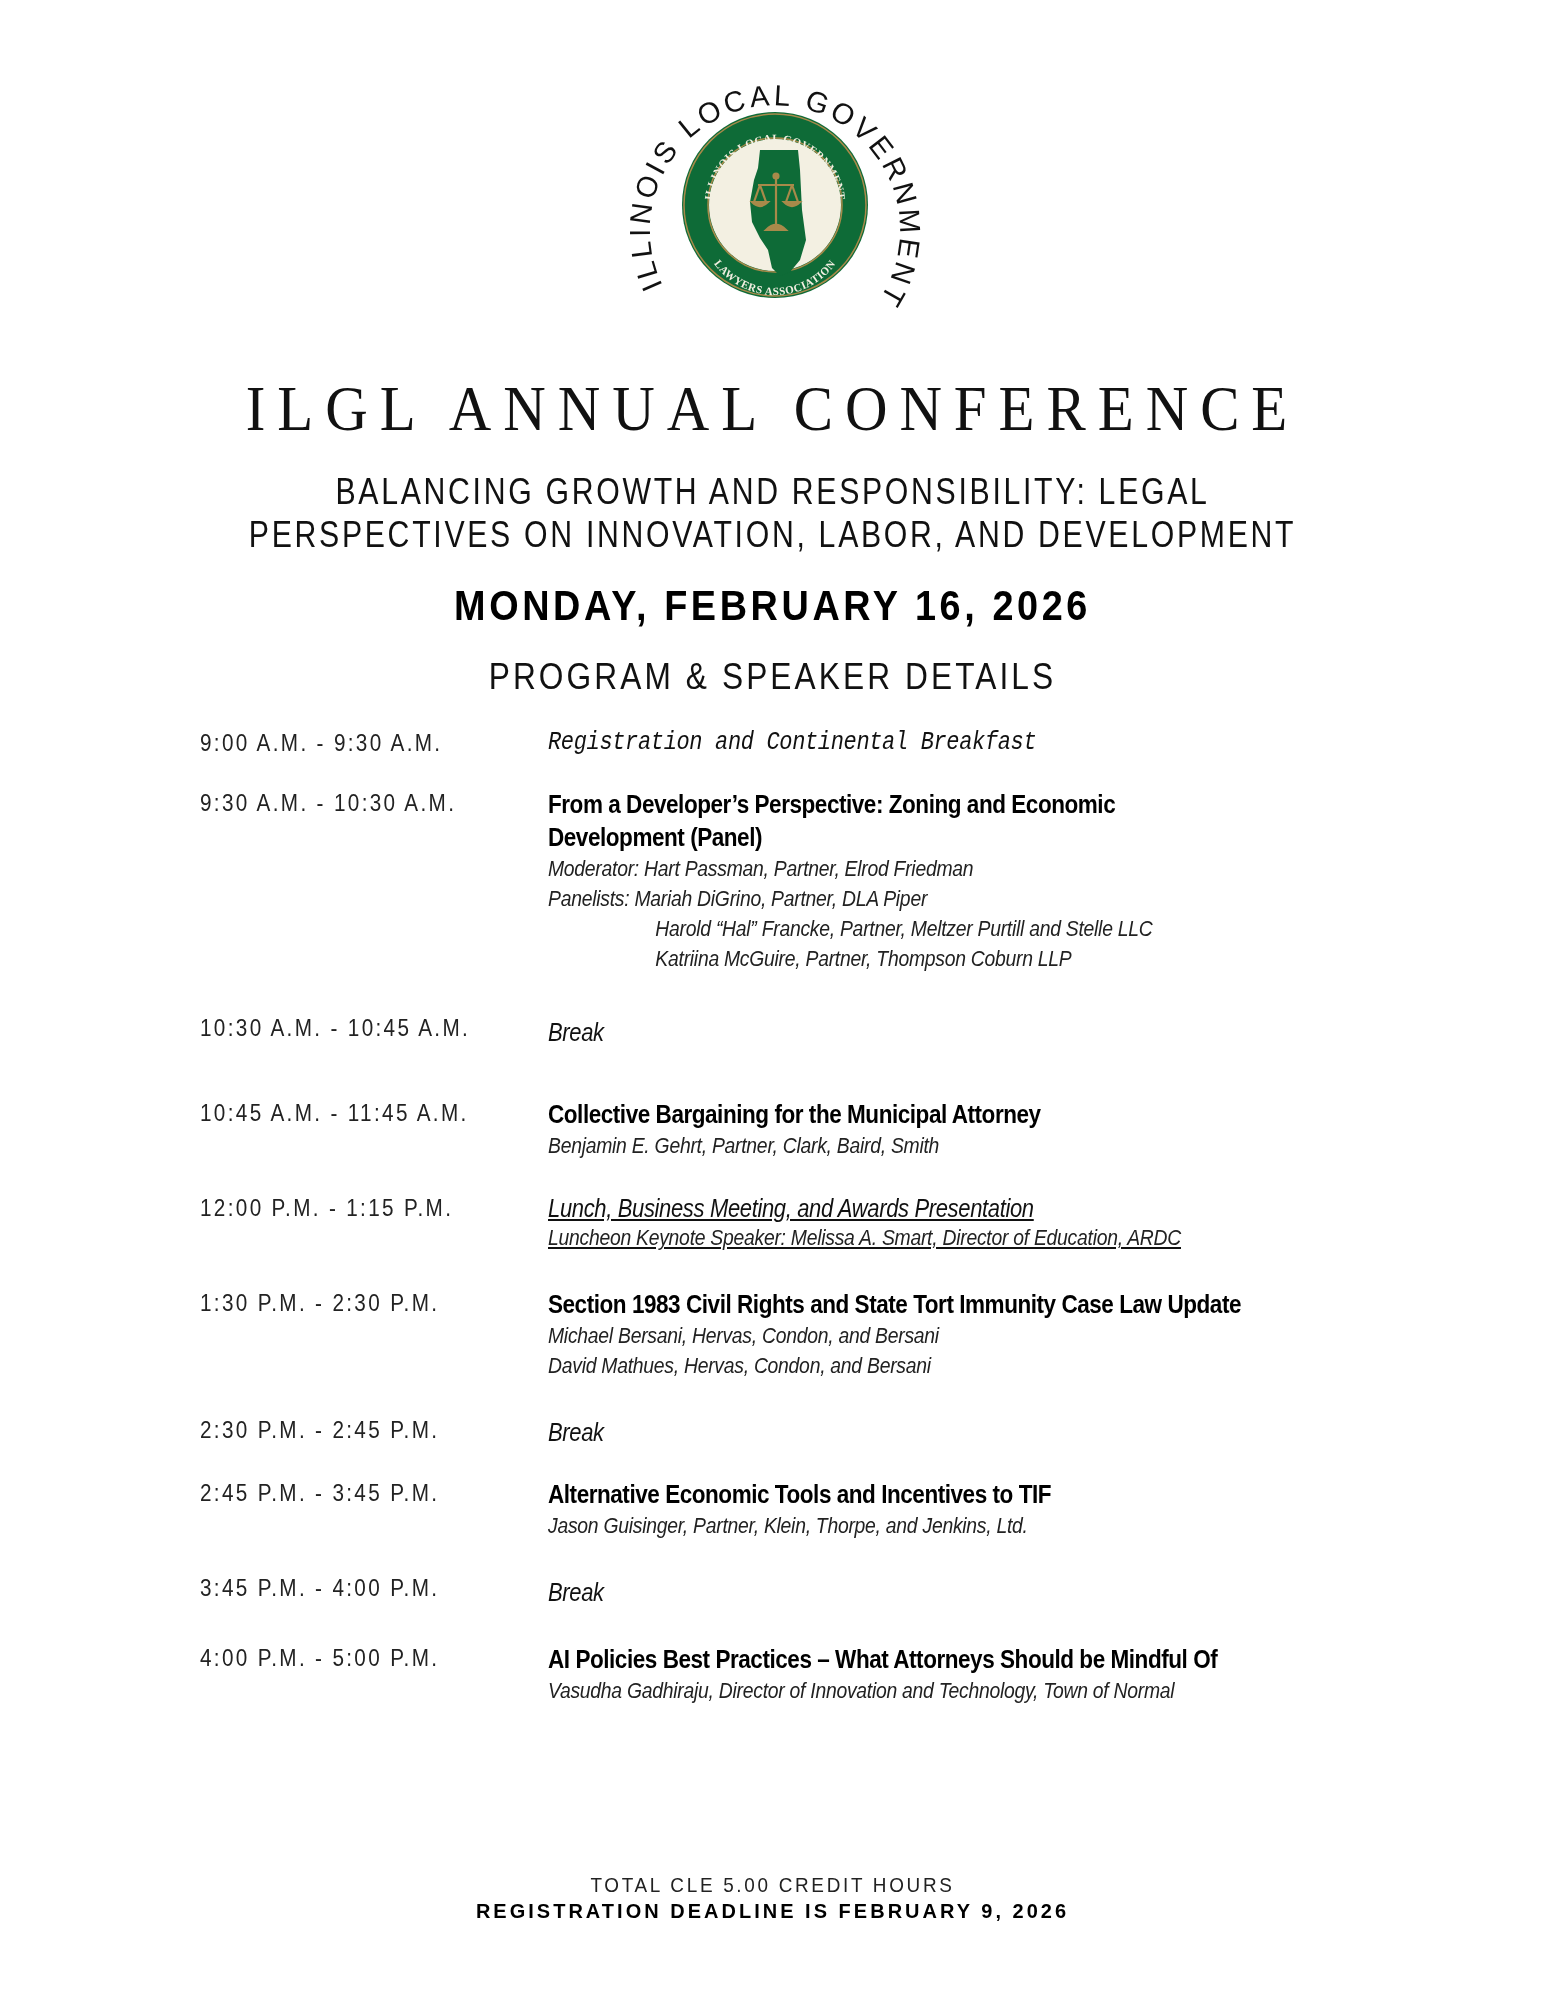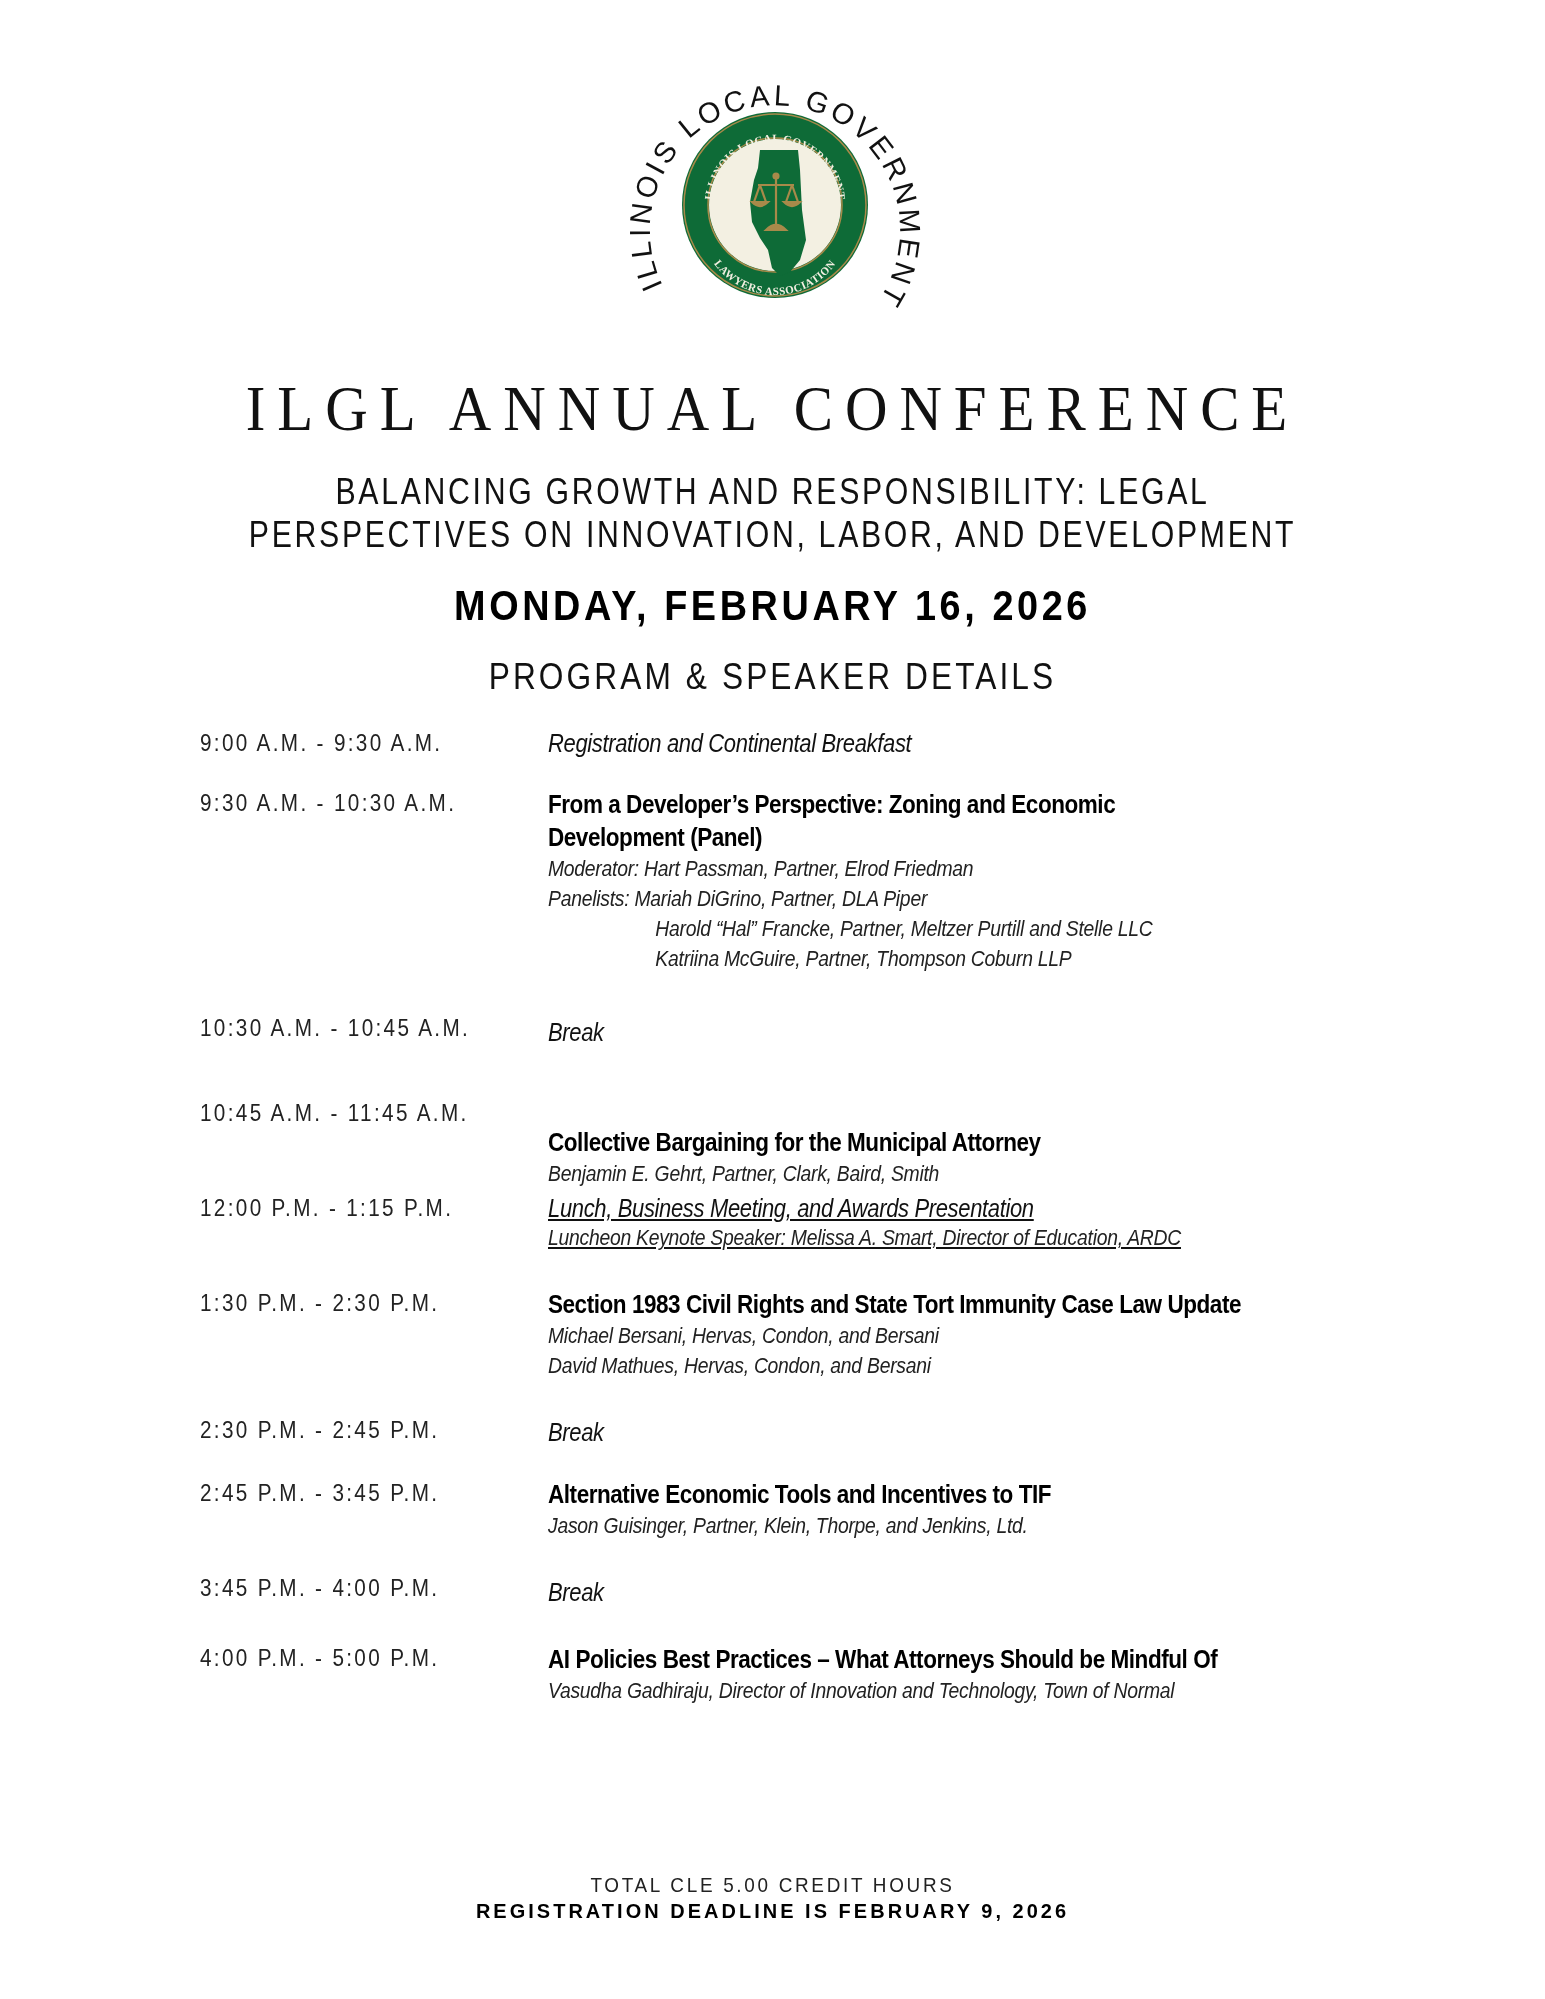--- a/index.html
+++ b/index.html
@@ -87,21 +87,21 @@
   <div>BALANCING GROWTH AND RESPONSIBILITY: LEGAL</div>
   <div>PERSPECTIVES ON INNOVATION, LABOR, AND DEVELOPMENT</div>
 </div>
 <div class="date">MONDAY, FEBRUARY 16, 2026</div>
 <div class="program-heading">PROGRAM &amp; SPEAKER DETAILS</div>
 
 <div class="schedule">
 
   <div class="row" style="top:730px;">
     <div class="time">9:00 A.M. - 9:30 A.M.</div>
-    <div class="content" style="top:-2px;">
+    <div class="content" style="top:-2px;font-family:Liberation Mono, monospace;">
       <div class="session-ital">Registration and Continental Breakfast</div>
     </div>
   </div>
 
   <div class="row" style="top:790px;">
     <div class="time">9:30 A.M. - 10:30 A.M.</div>
     <div class="content" style="top:-2px;">
       <div class="session-title">From a Developer’s Perspective: Zoning and Economic</div>
       <div class="session-title">Development (Panel)</div>
       <div class="speaker">Moderator: Hart Passman, Partner, Elrod Friedman</div>
@@ -113,21 +113,21 @@
 
   <div class="row" style="top:1015px;">
     <div class="time">10:30 A.M. - 10:45 A.M.</div>
     <div class="content" style="top:2px;">
       <div class="session-ital">Break</div>
     </div>
   </div>
 
   <div class="row" style="top:1100px;">
     <div class="time">10:45 A.M. - 11:45 A.M.</div>
-    <div class="content" style="top:-2px;margin-top:28px;">
+    <div class="content" style="top:-2px;">
       <div class="session-title">Collective Bargaining for the Municipal Attorney</div>
       <div class="speaker">Benjamin E. Gehrt, Partner, Clark, Baird, Smith</div>
     </div>
   </div>
 
   <div class="row" style="top:1195px;">
     <div class="time">12:00 P.M. - 1:15 P.M.</div>
     <div class="content" style="top:-2px;text-decoration:underline;">
       <div class="session-ital">Lunch, Business Meeting, and Awards Presentation</div>
       <div class="speaker">Luncheon Keynote Speaker: Melissa A. Smart, Director of Education, ARDC</div>

